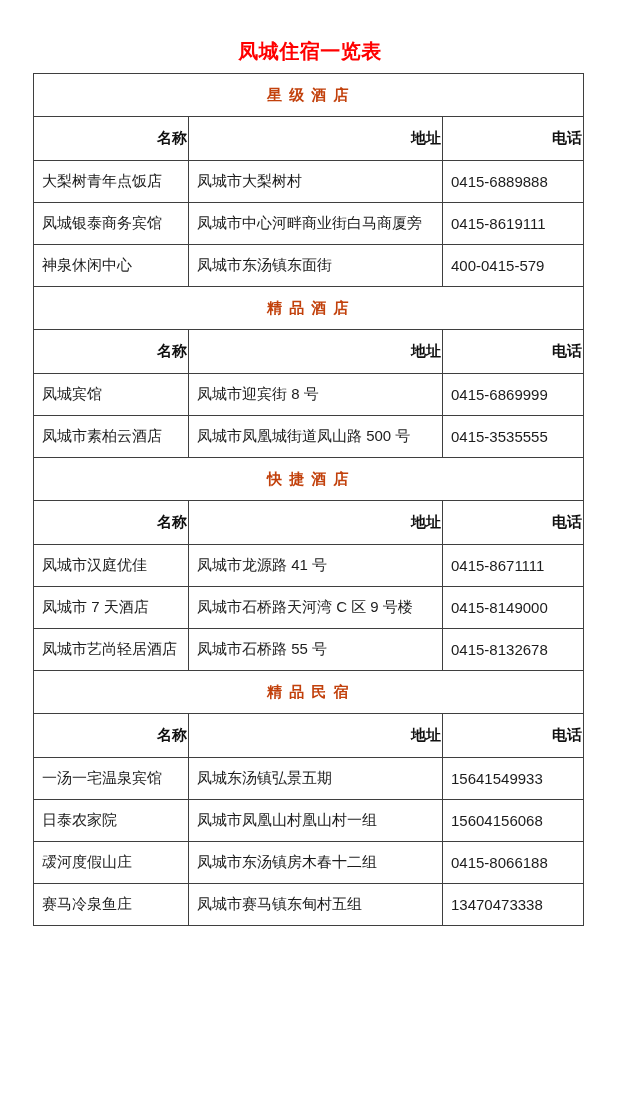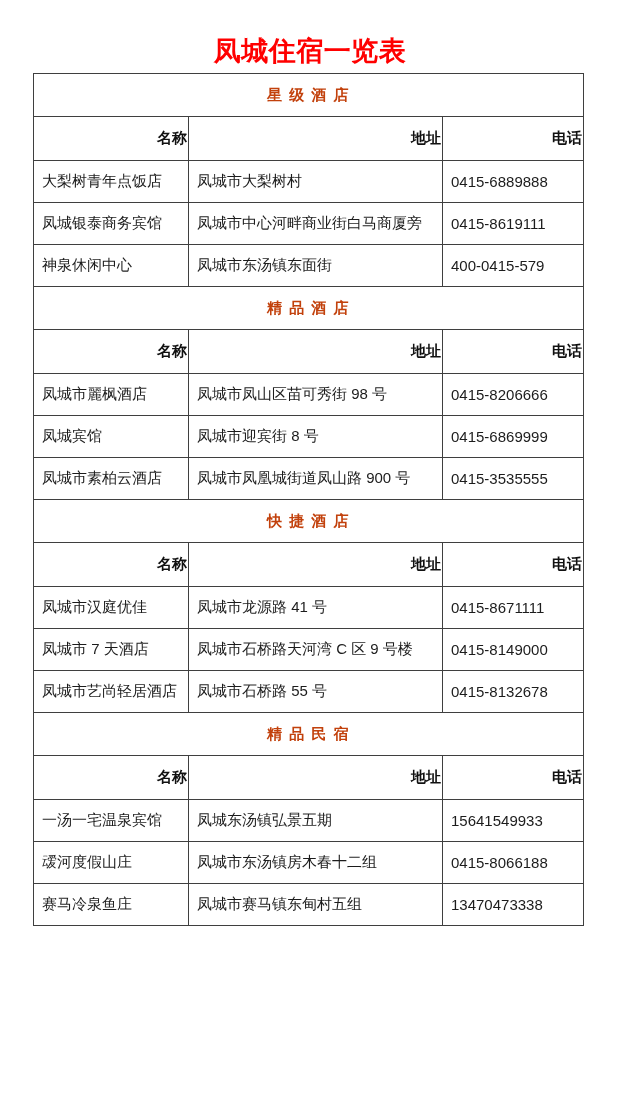--- a/index.html
+++ b/index.html
@@ -10,21 +10,21 @@
   body {
     width: 620px;
     height: 1104px;
     font-family: "Liberation Sans", "DejaVu Sans", sans-serif;
     overflow: hidden;
   }
   .page-title {
     margin: 38px 0 0 0;
     text-align: center;
     color: #ff0000;
-    font-size: 27px;
+    font-size: 20px;
     font-weight: bold;
     line-height: 26px;
     letter-spacing: 0.5px;
   }
   table.listing {
     border-collapse: collapse;
     table-layout: fixed;
     width: 550px;
     margin: 9px 0 0 33px;
   }
@@ -96,32 +96,27 @@
 
     <tr>
       <td class="section-header" colspan="3">精 品 酒 店</td>
     </tr>
     <tr>
       <th class="col-header">名称</th>
       <th class="col-header">地址</th>
       <th class="col-header">电话</th>
     </tr>
     <tr>
-      <td class="data-cell">凤城市麗枫酒店</td>
-      <td class="data-cell">凤城市凤山区苗可秀街 98 号</td>
-      <td class="data-cell">0415-8206666</td>
-    </tr>
-    <tr>
       <td class="data-cell">凤城宾馆</td>
       <td class="data-cell">凤城市迎宾街 8 号</td>
       <td class="data-cell">0415-6869999</td>
     </tr>
     <tr>
       <td class="data-cell">凤城市素柏云酒店</td>
-      <td class="data-cell">凤城市凤凰城街道凤山路 900 号</td>
+      <td class="data-cell">凤城市凤凰城街道凤山路 500 号</td>
       <td class="data-cell">0415-3535555</td>
     </tr>
 
     <tr>
       <td class="section-header" colspan="3">快 捷 酒 店</td>
     </tr>
     <tr>
       <th class="col-header">名称</th>
       <th class="col-header">地址</th>
       <th class="col-header">电话</th>
@@ -149,20 +144,25 @@
       <th class="col-header">名称</th>
       <th class="col-header">地址</th>
       <th class="col-header">电话</th>
     </tr>
     <tr>
       <td class="data-cell">一汤一宅温泉宾馆</td>
       <td class="data-cell">凤城东汤镇弘景五期</td>
       <td class="data-cell">15641549933</td>
     </tr>
     <tr>
+      <td class="data-cell">日泰农家院</td>
+      <td class="data-cell">凤城市凤凰山村凰山村一组</td>
+      <td class="data-cell">15604156068</td>
+    </tr>
+    <tr>
       <td class="data-cell">叆河度假山庄</td>
       <td class="data-cell">凤城市东汤镇房木春十二组</td>
       <td class="data-cell">0415-8066188</td>
     </tr>
     <tr>
       <td class="data-cell">赛马冷泉鱼庄</td>
       <td class="data-cell">凤城市赛马镇东甸村五组</td>
       <td class="data-cell">13470473338</td>
     </tr>
   </tbody>

